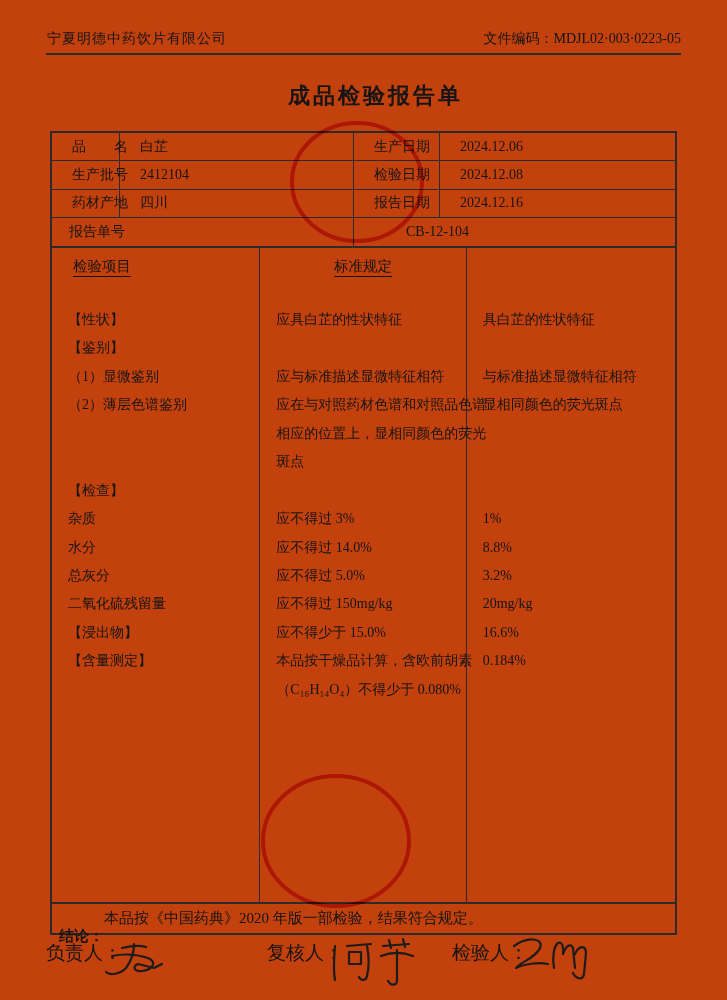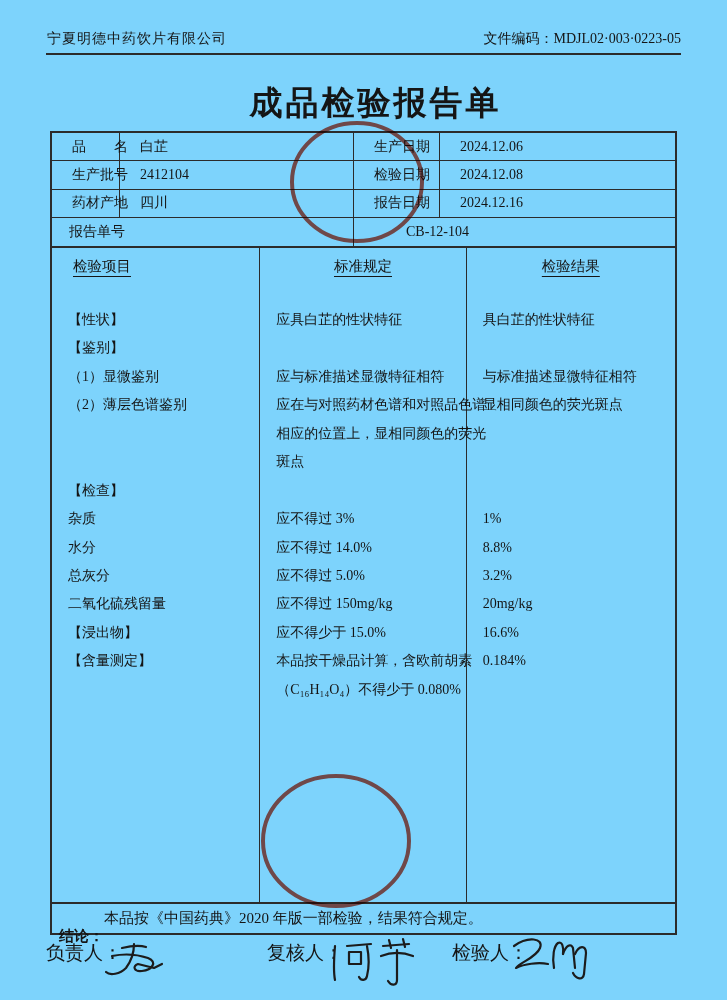--- a/index.html
+++ b/index.html
@@ -2,29 +2,29 @@
 <html><head>
 <meta charset="utf-8">
 <style>
   * { margin:0; padding:0; box-sizing:border-box; }
   html,body { background:#ffffff; }
   body {
     width:727px; height:1000px;
     font-family:"Liberation Serif","DejaVu Serif",serif;
     color:#151515;
   }
-  .page { position:relative; width:727px; height:1000px; background:#7dd3fc; overflow:hidden; }
+  .page { position:relative; width:727px; height:1000px; background:#c2410c; overflow:hidden; }
 
   
   .hdr-company { position:absolute; left:47px; top:30px; font-size:14px; letter-spacing:1px; }
   .hdr-code    { position:absolute; right:46px; top:30px; font-size:14px; }
   .hdr-rule    { position:absolute; left:46px; right:46px; top:53px; border-top:2px solid #2b2b2b; }
 
   .doc-title { position:absolute; left:0; right:0; top:81px; text-align:center;
-               font-size:33px; font-weight:bold; letter-spacing:3px;padding-left:24px; }
+               font-size:22px; font-weight:bold; letter-spacing:3px;padding-left:24px; }
 
   
   .info-table { position:absolute; left:50px; top:131px; width:627px; height:117px;
                 border:2px solid #2b2b2b; display:grid;
                 grid-template-columns:68px 234px 86px 235px;
                 grid-template-rows:repeat(4,1fr); font-size:14px; }
   .cell { display:flex; align-items:center; padding-left:8px; white-space:nowrap; }
   .br { border-right:1px solid #2b2b2b; }
   .bb { border-bottom:1px solid #2b2b2b;padding-left:20px; }
   .span2a { grid-column:1 / 3;padding-left:17px; }
@@ -125,21 +125,20 @@
         <div class="line">应不得过 3%</div>
         <div class="line">应不得过 14.0%</div>
         <div class="line">应不得过 5.0%</div>
         <div class="line">应不得过 150mg/kg</div>
         <div class="line">应不得少于 15.0%</div>
         <div class="line">本品按干燥品计算，含欧前胡素</div>
         <div class="line">（C₁₆H₁₄O₄）不得少于 0.080%</div>
       </div>
     </div>
     <div class="col col3">
-      <div class="col-header"><span class="u">检验结果</span></div>
       <div class="lines">
         <div class="line">具白芷的性状特征</div>
         <div class="line"></div>
         <div class="line">与标准描述显微特征相符</div>
         <div class="line">显相同颜色的荧光斑点</div>
         <div class="line"></div>
         <div class="line"></div>
         <div class="line"></div>
         <div class="line">1%</div>
         <div class="line">8.8%</div>

